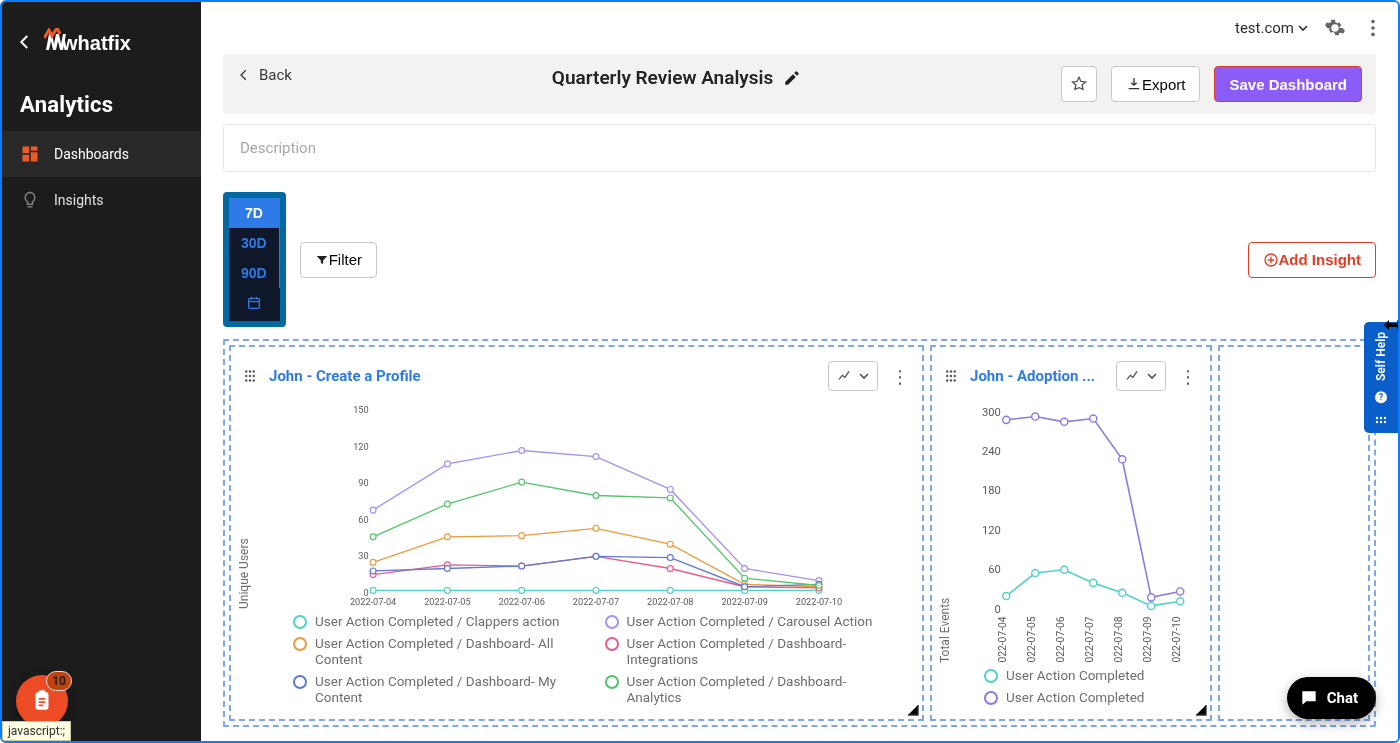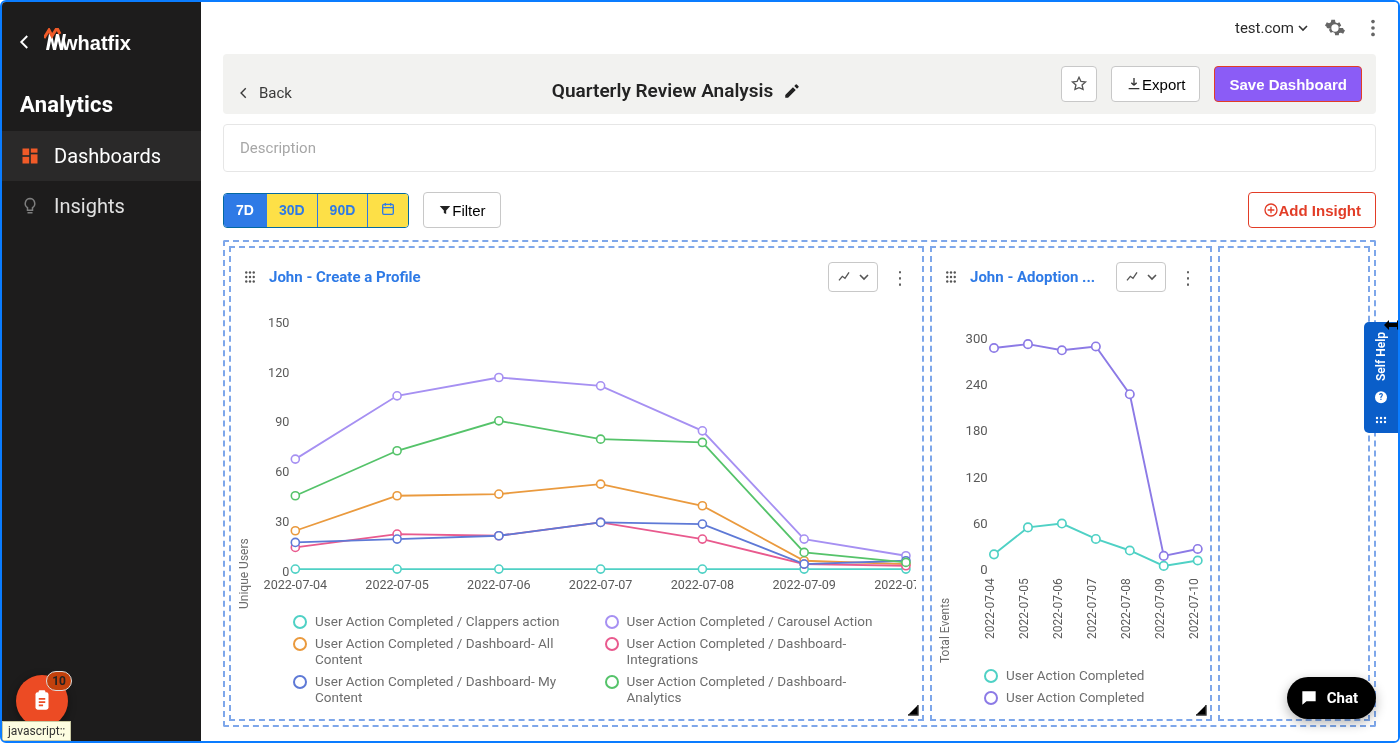--- a/index.html
+++ b/index.html
@@ -5,63 +5,63 @@
   * { box-sizing: border-box; margin: 0; padding: 0; }
   body { font-family: -apple-system, "Segoe UI", Roboto, "Helvetica Neue", Arial, sans-serif; color:#202124; background:#fff; }
   .app { display:flex; width:1400px; height:743px; border:2px solid #0a7cff; border-radius:6px; overflow:hidden; position:relative; }
 
   
   .sidebar { width:199px; background:#1d1c1c; color:#e8e8e8; display:flex; flex-direction:column; position:relative; flex-shrink:0;}
   .sb-top { display:flex; align-items:center; gap:10px; padding:26px 16px 18px 14px; }
   .sb-top svg.chev { width:18px; height:18px; color:#fff; }
   .logo { display:flex; align-items:center; gap:0; }
   .sb-title { padding:18px 18px 14px 18px; font-size:22px; font-weight:700; color:#fff; letter-spacing:.2px;}
-  .sb-item { display:flex; align-items:center; gap:14px; padding:13px 18px; font-size:20px; color:#e0e0e0; cursor:pointer;}
+  .sb-item { display:flex; align-items:center; gap:14px; padding:13px 18px; font-size:14px; color:#e0e0e0; cursor:pointer;}
   .sb-item.active { background:#2a2929; color:#fff; }
   .sb-item.active .sb-icon { color:#f05a28;}
   .sb-icon { width:20px; height:20px; color:#7e7e7e; flex-shrink:0;}
   .sb-badge-wrap { position:absolute; left:14px; bottom:14px; }
   .sb-badge { width:52px; height:52px; border-radius:50%; background:#ec4b24; display:flex; align-items:center; justify-content:center; position:relative; box-shadow:0 2px 8px rgba(0,0,0,.4);}
   .sb-badge .count { position:absolute; top:-4px; right:-4px; background:#c2410c; color:#222; border-radius:10px; min-width:22px; height:20px; padding:0 5px; font-size:12px; font-weight:700; display:flex; align-items:center; justify-content:center; border:1px solid #ddd;}
   .js-tip { position:absolute; left:0; bottom:0; background:#fdfde1; border:1px solid #c9c9a3; padding:2px 5px; font-size:12px; color:#333;}
 
   
   .main { flex:1; display:flex; flex-direction:column; min-width:0; background:#fff;}
   .topbar { height:52px; display:flex; align-items:center; justify-content:flex-end; gap:16px; padding:0 14px; border-bottom:1px solid #fff;}
   .tb-domain { font-size:15px; color:#2b2b2b; display:flex; align-items:center; gap:4px; cursor:pointer;}
   .tb-icon { width:22px; height:22px; color:#666; cursor:pointer;}
 
   .content { padding:0 22px 14px 22px; overflow:hidden; flex:1; display:flex; flex-direction:column;}
 
   
-  .titlerow { background:#f2f2f0; border-radius:4px; padding:12px 14px; display:flex; align-items:flex-end; gap:14px;}
+  .titlerow { background:#f2f2f0; border-radius:4px; padding:12px 14px; display:flex; align-items:flex-start; gap:14px;}
   .back { display:flex; align-items:center; gap:8px; color:#3a3a3a; cursor:pointer; font-size:15px;}
   .title-center { flex:1; text-align:center; font-size:19px; font-weight:600; color:#232323; display:flex; align-items:center; justify-content:center; gap:10px;}
   .title-center .pencil { width:18px; height:18px; color:#222; }
   .btn { height:36px; border-radius:4px; border:1px solid #c8c8c8; background:#fff; padding:0 14px; font-size:15px; display:flex; align-items:center; cursor:pointer;}
   .btn.icon { width:36px; padding:0; justify-content:center;}
   .btn-primary { background:#8b5cf6; border-color:#e23d27; color:#fff; font-weight:600;}
   .btn-outline-red { border:1px solid #e23d27; color:#e23d27; background:#fff; font-weight:600;}
 
   .desc { margin-top:10px; border:1px solid #e6e6e6; border-radius:4px; padding:14px 16px; color:#a7a7a7; font-size:15px;}
 
   
   .toolbar { margin-top:20px; display:flex; align-items:center; gap:10px;}
-  .seg { display:flex; border:1px solid #0369a1; border-radius:4px; overflow:hidden;}
-  .seg button { border:none; background:#fde047; color:#2e7ae6; font-weight:700; font-size:14px; padding:7px 12px; cursor:pointer; border-right:1px solid #2e7ae6;}
+  .seg { display:flex; border:6px solid #0369a1; border-radius:4px; overflow:hidden;flex-direction:column;}
+  .seg button { border:none; background:#0f172a; color:#2e7ae6; font-weight:700; font-size:14px; padding:7px 12px; cursor:pointer; border-right:1px solid #2e7ae6;}
   .seg button:last-child { border-right:none;}
   .seg button.active { background:#2e7ae6; color:#fff;}
   .seg button.cal { color:#2e7ae6;}
   .filter-btn { margin-left:4px;}
   .spacer { flex:1;}
   .add-insight { height:36px;}
 
   
   .dash-area { margin-top:12px; flex:1; border:2px dashed #7ea7ea; border-radius:2px; padding:4px; display:flex; gap:6px; overflow:hidden; min-height:0; position:relative;}
-  .card { border:2px dashed #7ea7ea; background:#fff; position:relative; display:flex; flex-direction:column; overflow:hidden;}
+  .card { border:2px dashed #7ea7ea; background:#fff; position:relative; display:flex; flex-direction:column; overflow:hidden;gap:6px;}
   .card.big { flex:0 0 695px;}
   .card.small{ flex:0 0 282px;}
   .c-head { display:flex; align-items:center; padding:14px 10px 6px 10px; gap:10px;}
   .grip { color:#555; width:18px; height:18px;}
   .c-title { color:#2e7ae6; font-weight:700; font-size:15px; white-space:nowrap; overflow:hidden; text-overflow:ellipsis;}
   .c-head .sp { flex:1;}
   .c-ctrl { border:1px solid #c8c8c8; border-radius:4px; height:30px; padding:0 8px; display:flex; align-items:center; gap:6px; cursor:pointer; color:#555;}
   .c-more { width:24px; text-align:center; color:#555; cursor:pointer; font-size:18px;}
   .c-body { flex:1; display:flex; min-height:0; padding:0 6px 6px 6px; flex-direction:column;}
   .axis-label { writing-mode:vertical-rl; transform:rotate(180deg); font-size:12px; color:#6e6e6e;}

